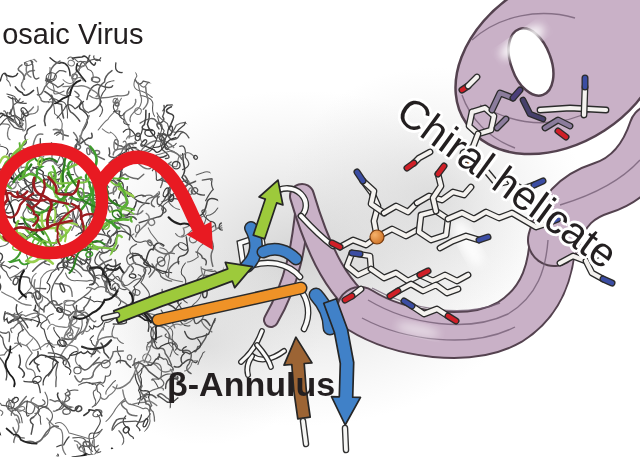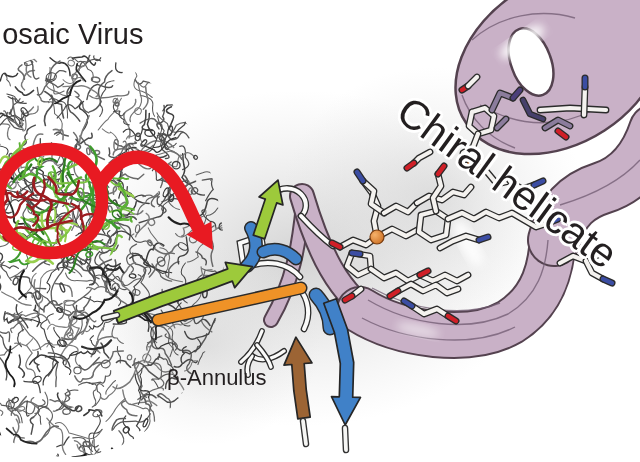--- a/index.html
+++ b/index.html
@@ -1,21 +1,21 @@
 <!DOCTYPE html>
 <html><head>
 <meta charset="utf-8">
 <style>
   html,body{margin:0;padding:0;background:#fff;}
   .stage{width:640px;height:462px;position:relative;overflow:hidden;background:#fff;
          font-family:"Liberation Sans",sans-serif;}
   .stage svg{position:absolute;left:0;top:0;}
   .lbl{position:absolute;color:#231f20;white-space:pre;line-height:1;}
   .lbl-virus{left:-22px;top:20px;font-size:29px;}
-  .lbl-annulus{left:167px;top:367px;font-size:22px;}
+  .lbl-annulus{left:167px;top:367px;font-size:34px;font-weight:bold;}
   .lbl-helicate{left:414px;top:90px;font-size:41px;transform:rotate(36deg);transform-origin:0 0;
     text-shadow:-2px -2px 0 #fff,2px -2px 0 #fff,-2px 2px 0 #fff,2px 2px 0 #fff,
                 -3px 0 0 #fff,3px 0 0 #fff,0 -3px 0 #fff,0 3px 0 #fff;}
 </style>
 </head>
 <body>
 
 <div class="stage">
   <svg id="scene" width="640" height="462" viewBox="0 0 640 462">
     <defs id="defs">

